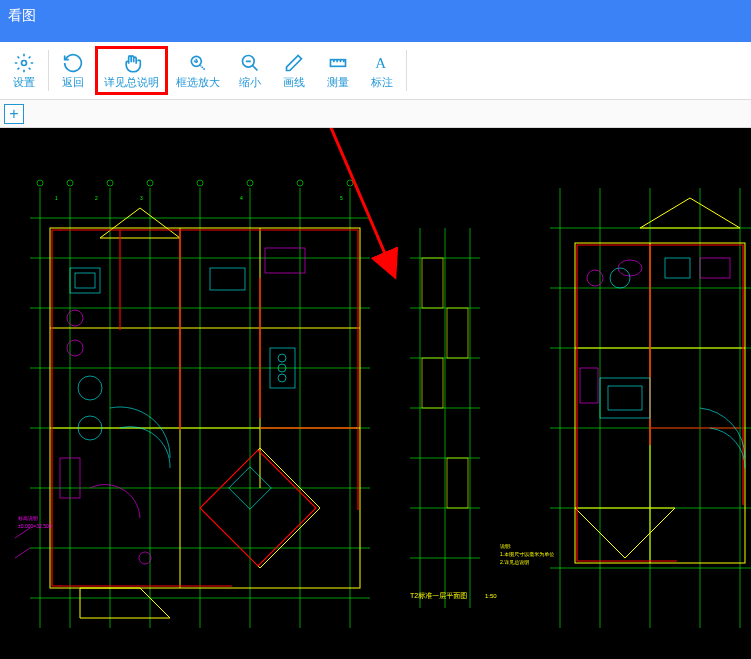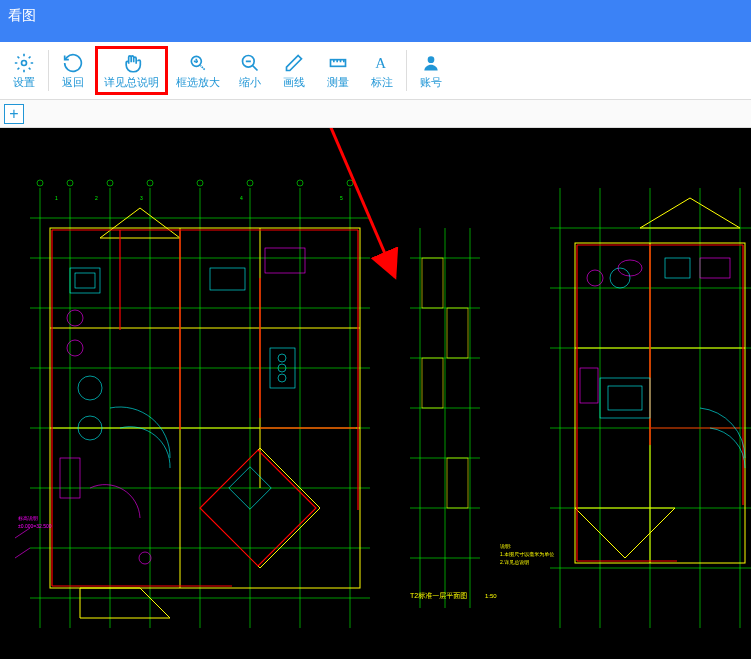--- a/index.html
+++ b/index.html
@@ -88,29 +88,20 @@
   </div>
   <div class="tool-btn">
     <span class="icon">
       <svg width="20" height="20" viewBox="0 0 24 24" fill="#2196d6">
           <text x="4" y="18" font-size="18" font-family="serif">A</text>
         </svg>
     </span>
     <span>标注</span>
   </div>
   <div class="tool-sep"></div>
-  <div class="tool-btn">
-    <span class="icon">
-      <svg width="20" height="20" viewBox="0 0 24 24" fill="#2196d6">
-          <circle cx="12" cy="8" r="4"></circle>
-          <path d="M4 21c0-4 4-7 8-7s8 3 8 7z"></path>
-        </svg>
-    </span>
-    <span>账号</span>
-  </div>
 </div>
 
 <div class="tab-bar">
   <div class="tab-add">
     <span>+</span>
   </div>
 </div>
 
 <div class="canvas">
   <svg width="751" height="543">

